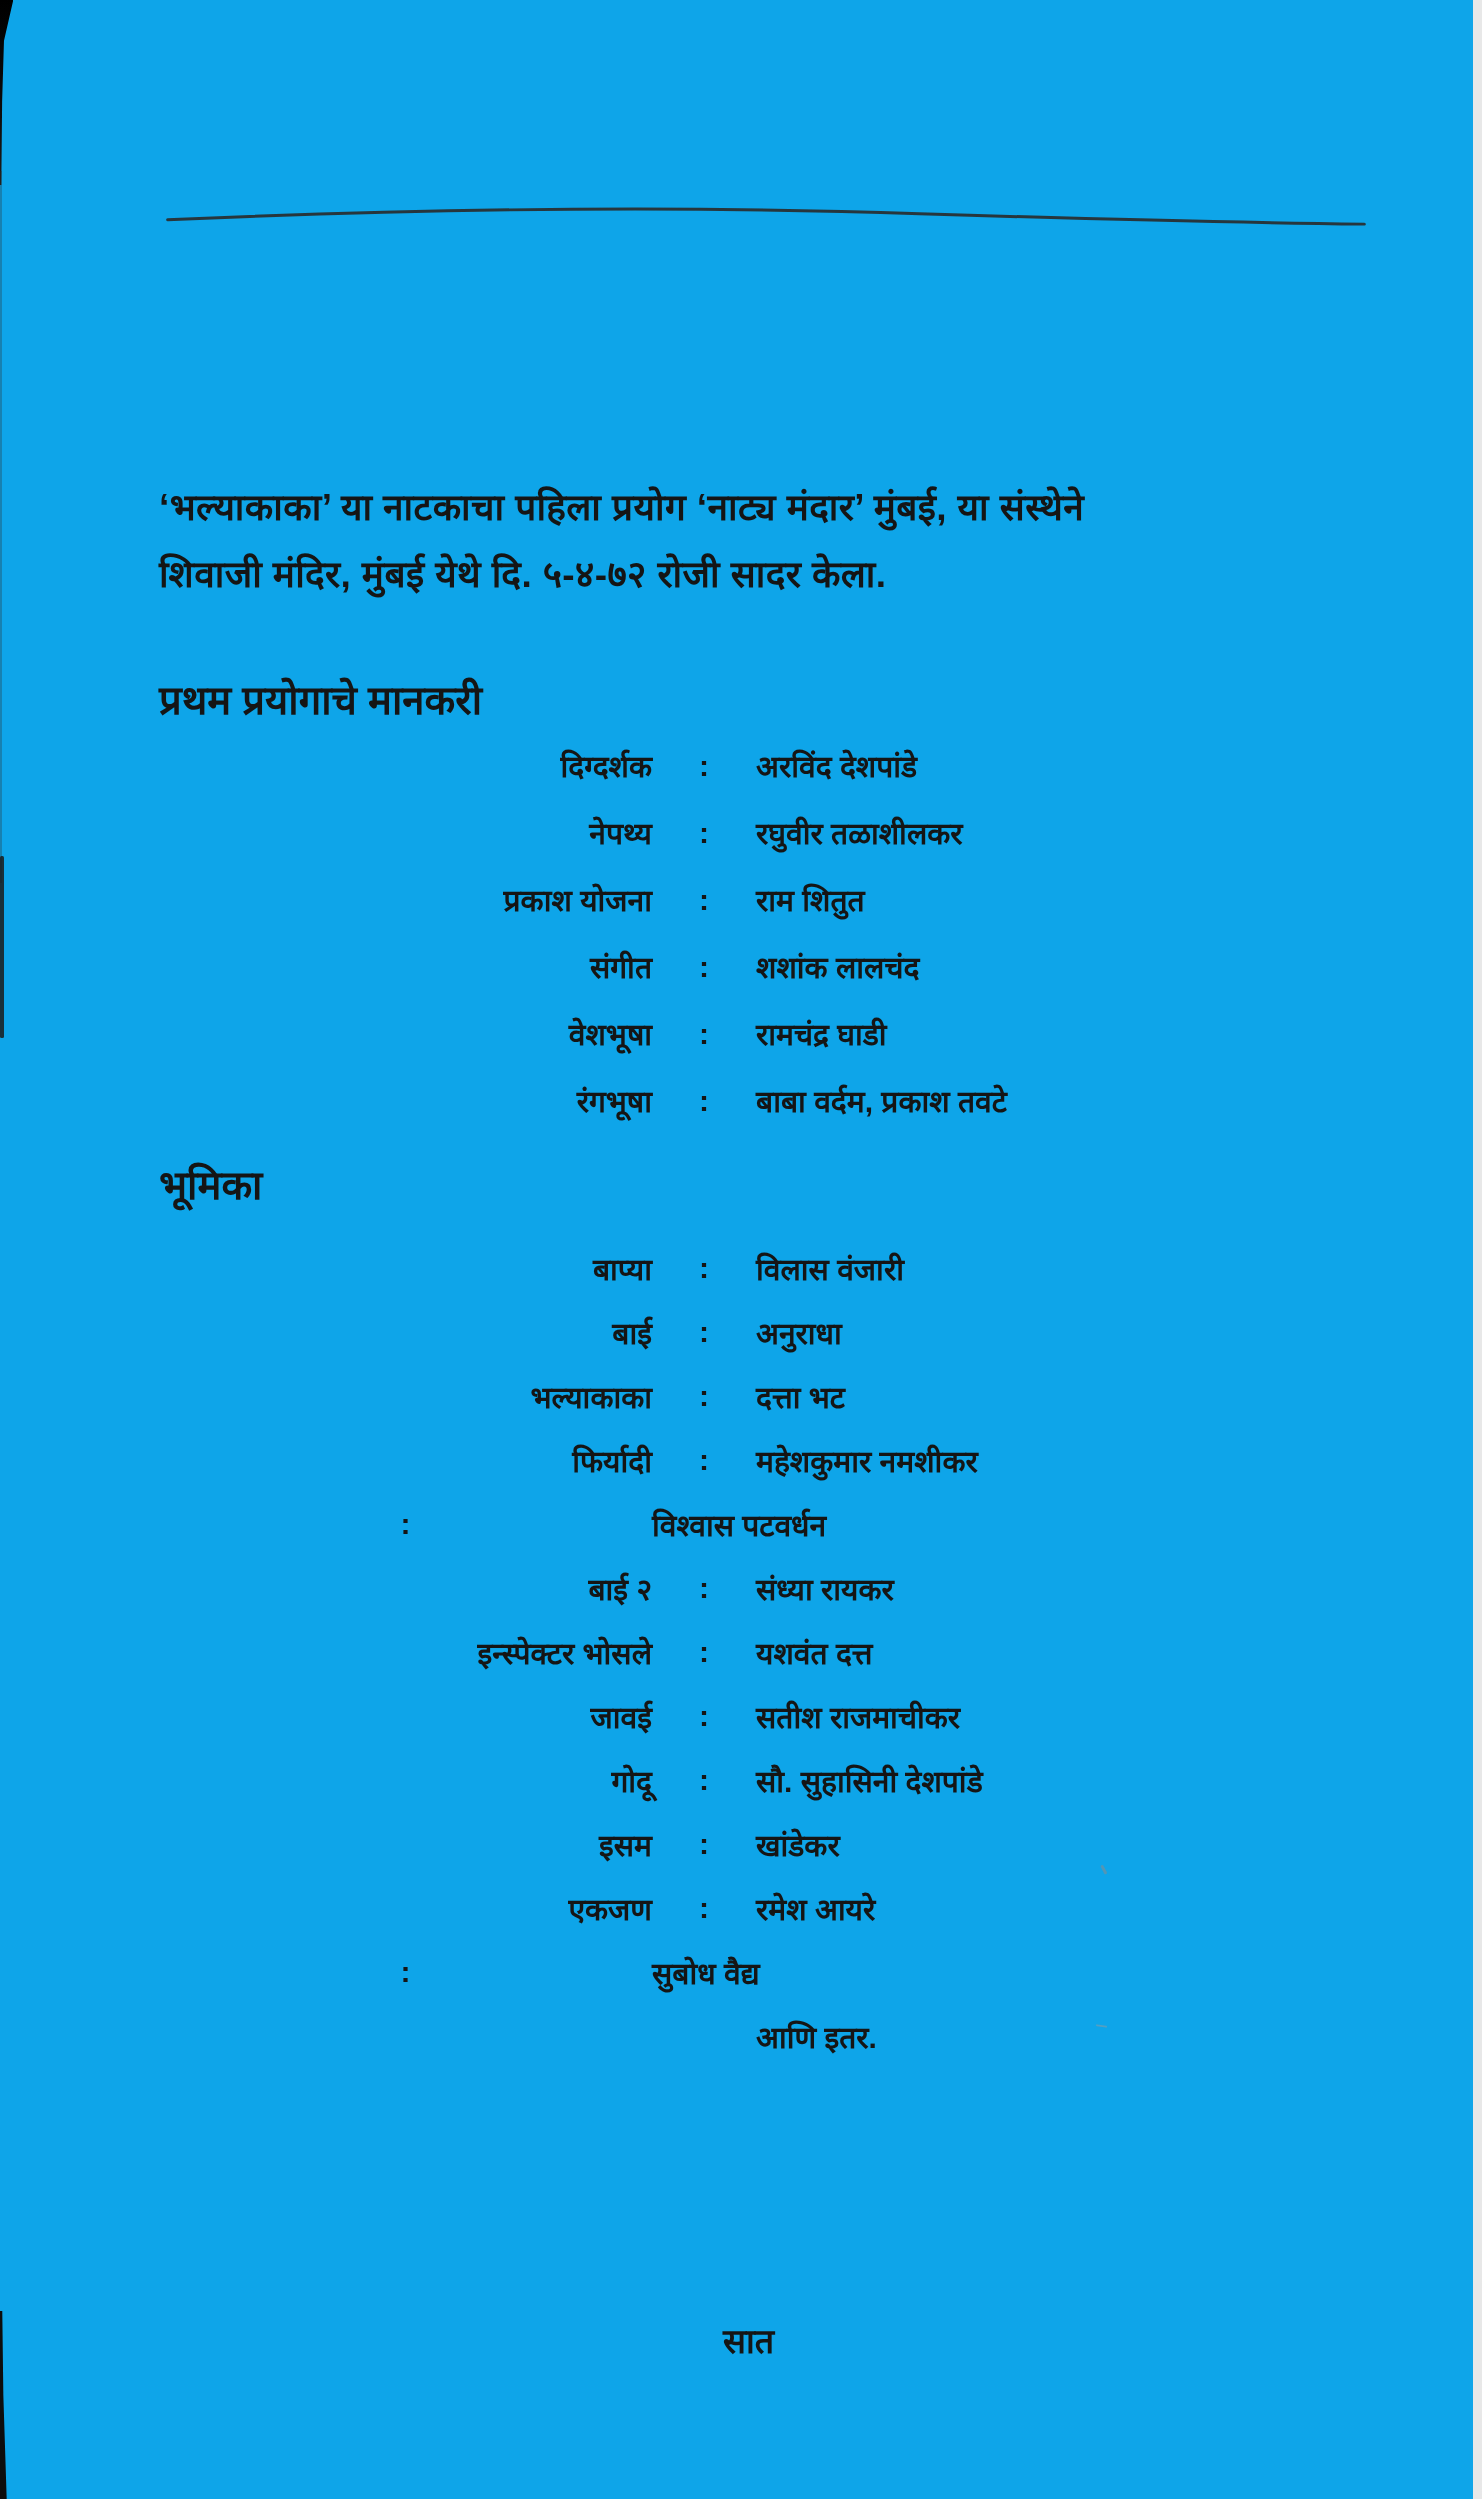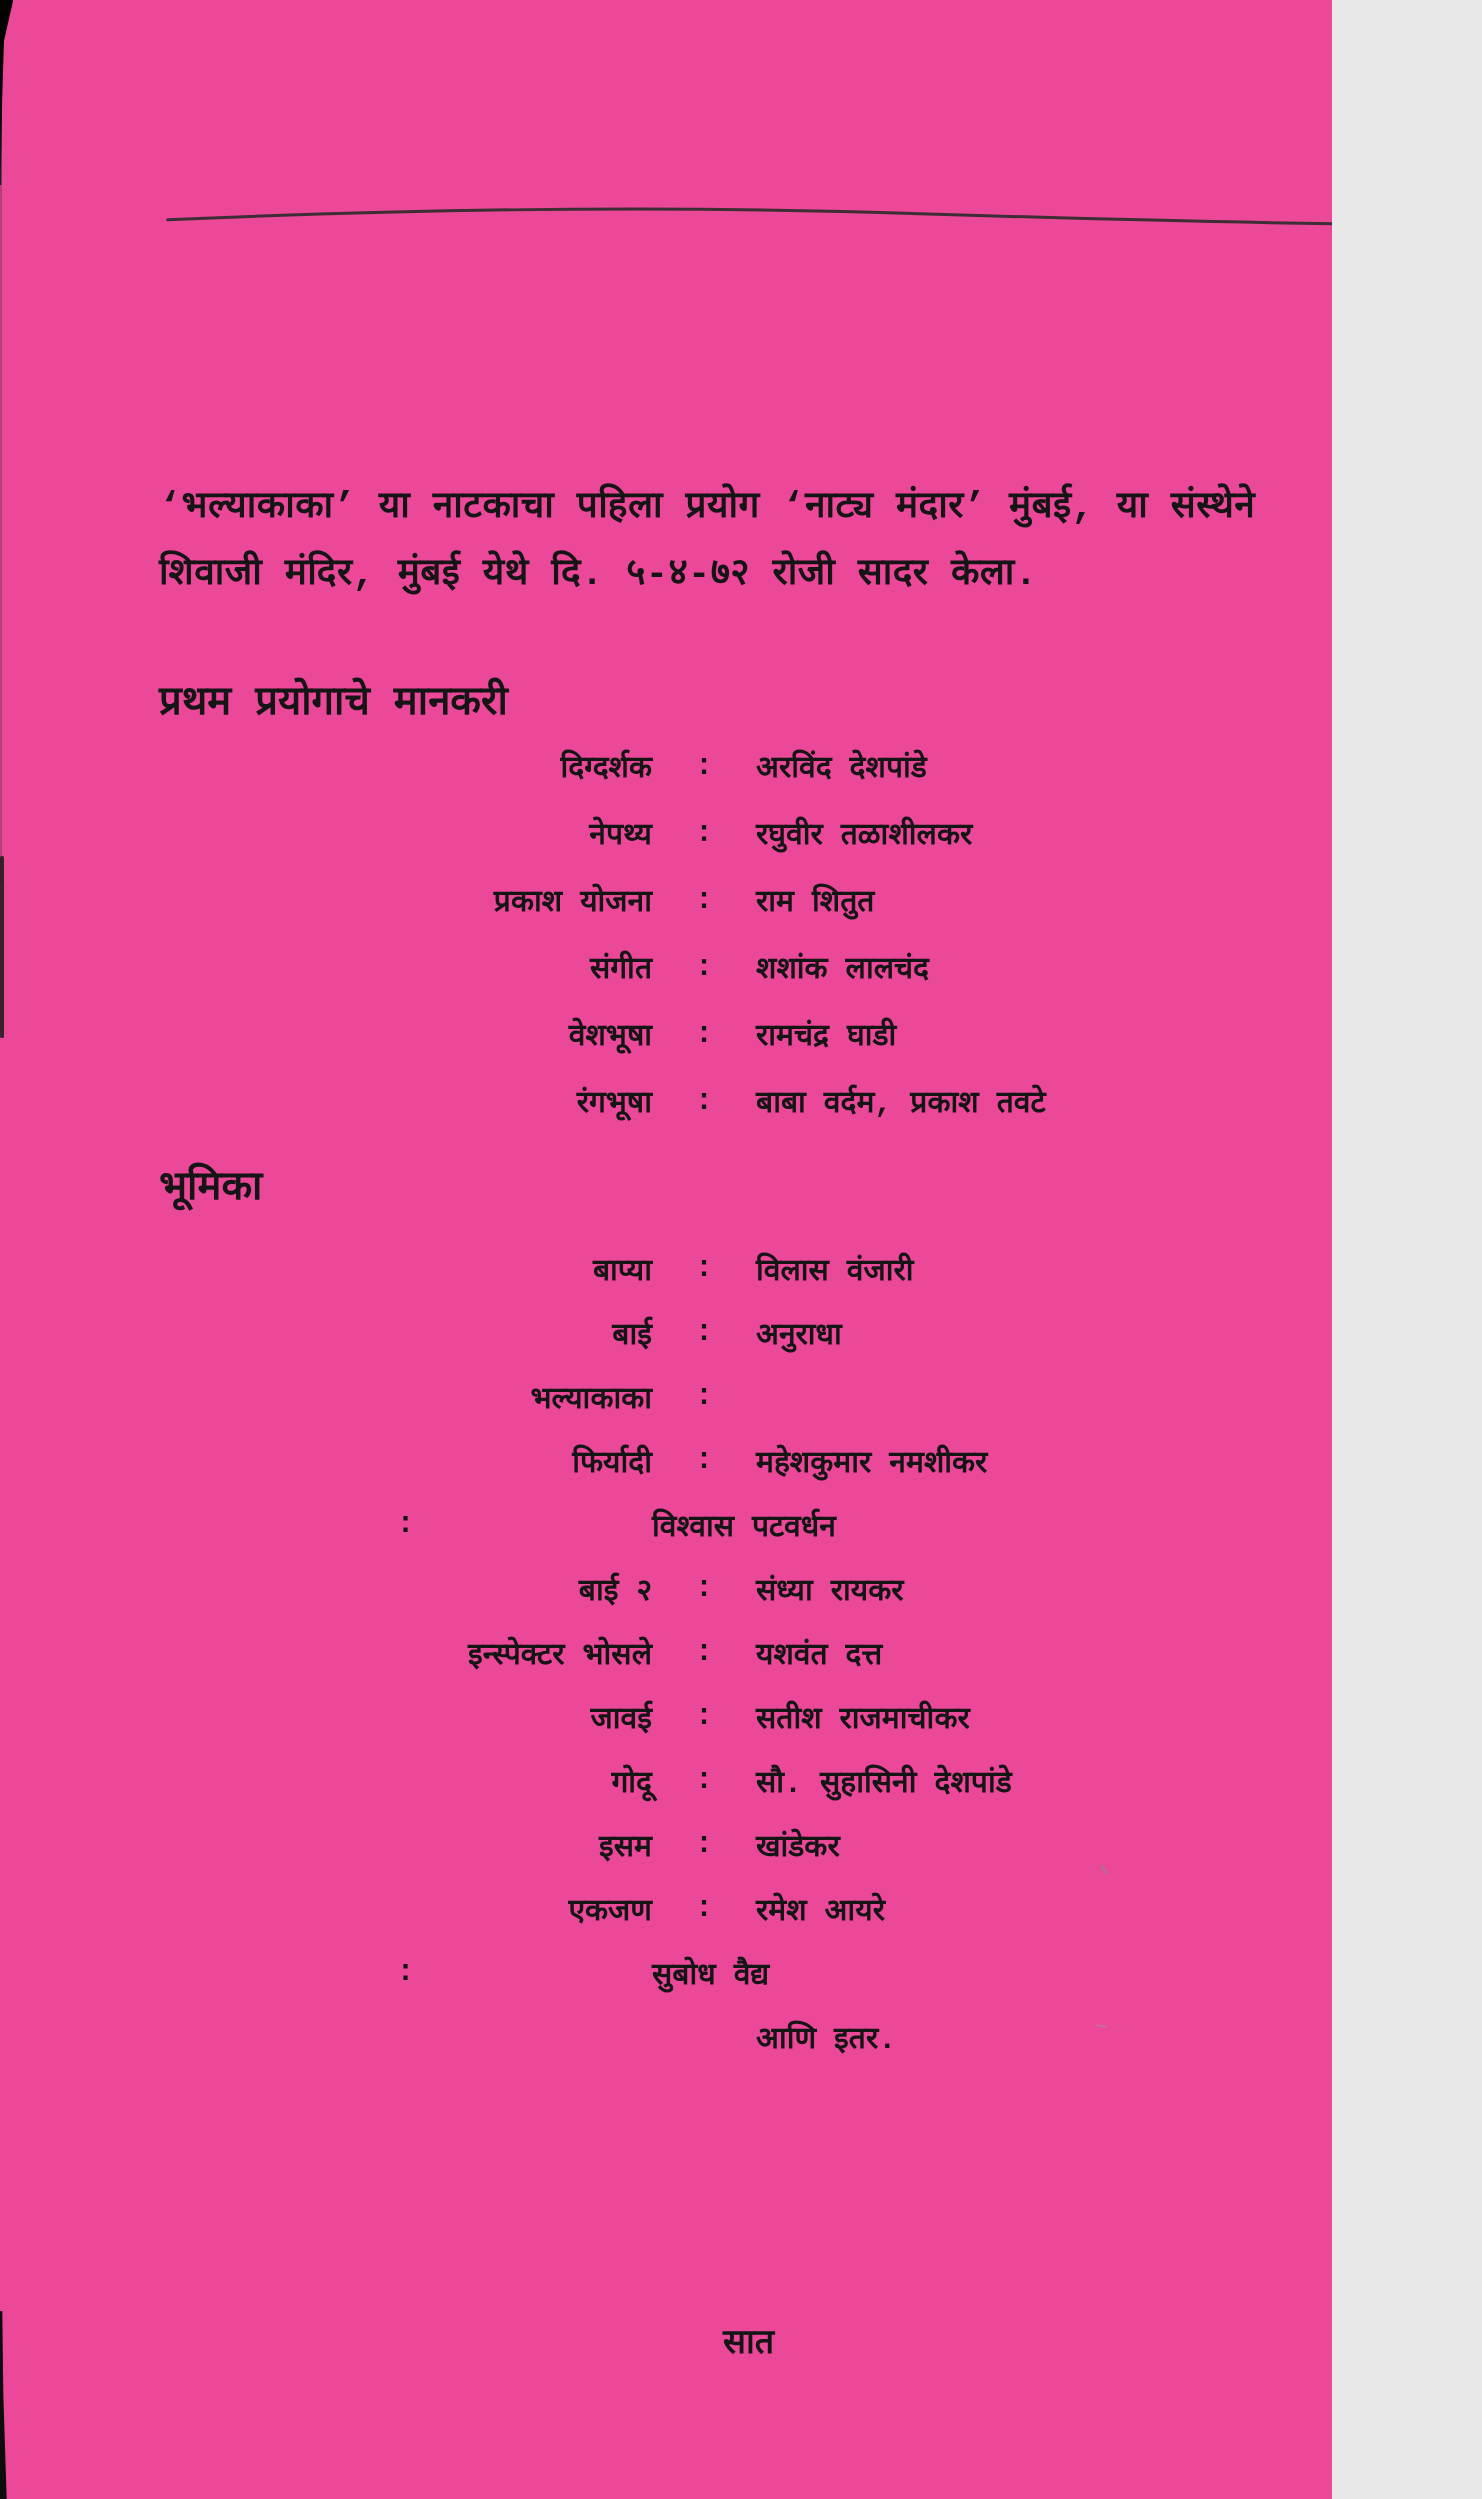--- a/index.html
+++ b/index.html
@@ -1,22 +1,22 @@
 <!DOCTYPE html>
 <html style="font-size:12px"><head>
 <meta charset="utf-8">
 <style>
   html, body { margin: 0; padding: 0; background: #e8e8e8; }
   .page {
     position: relative;
-    width: 1332px;
+    width: 1473px;
     height: 2500px;
-    background: #ec4899;
+    background: #0ea5e9;
     overflow: hidden;
-    font-family: Liberation Mono, monospace;
+    font-family: Liberation Sans, sans-serif;
     color: #151515;
   }
   
   .rule-svg { position: absolute; left: 0; top: 0; pointer-events: none; }
   .edge-top {
     position: absolute; left: 0; top: 0; width: 13.3px; height: 185px;
     background: linear-gradient(to bottom, #000 0%, #0a0a0a 55%, #1c1c1c 100%);
     clip-path: polygon(0 0, 100% 0, 30% 22%, 16% 55%, 10% 100%, 0 100%);
   }
   .edge-line {
@@ -133,20 +133,21 @@
         <span class="cell value">विलास वंजारी</span>
       </div>
       <div class="row">
         <span class="cell label">बाई</span>
         <span class="cell colon">:</span>
         <span class="cell value">अनुराधा</span>
       </div>
       <div class="row">
         <span class="cell label">भल्याकाका</span>
         <span class="cell colon">:</span>
+        <span class="cell value">दत्ता भट</span>
       </div>
       <div class="row">
         <span class="cell label">फिर्यादी</span>
         <span class="cell colon">:</span>
         <span class="cell value">महेशकुमार नमशीकर</span>
       </div>
       <div class="row">
         <span class="cell colon">:</span>
         <span class="cell value">विश्वास पटवर्धन</span>
       </div>

